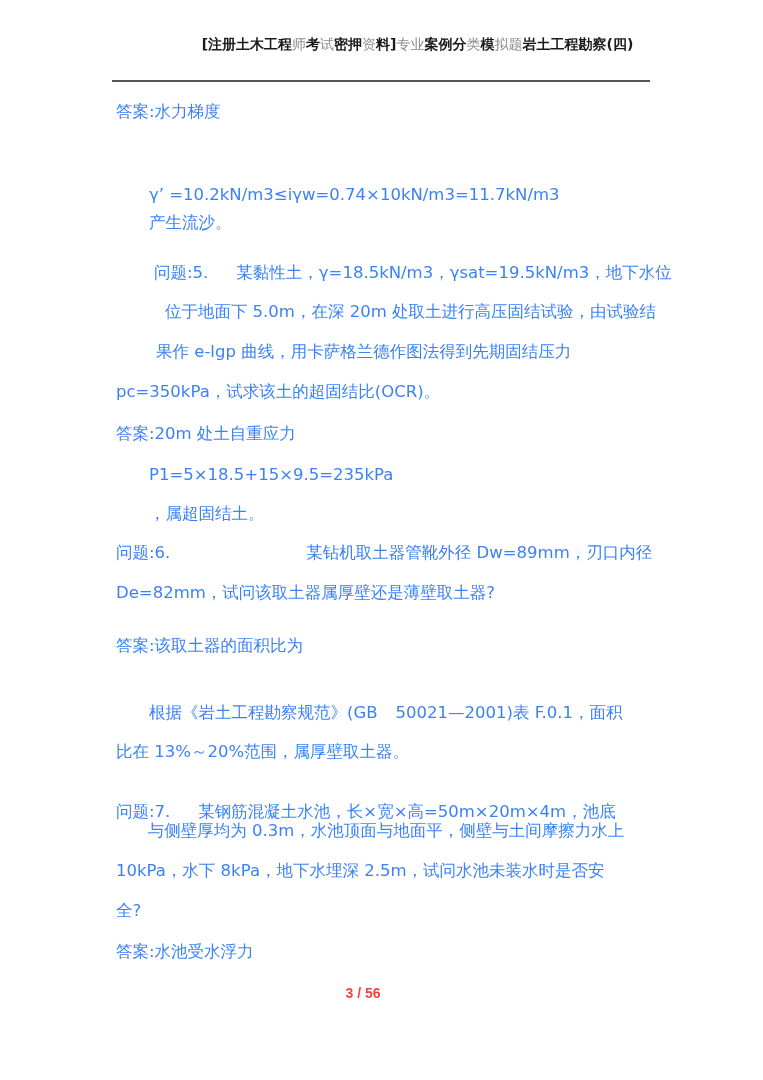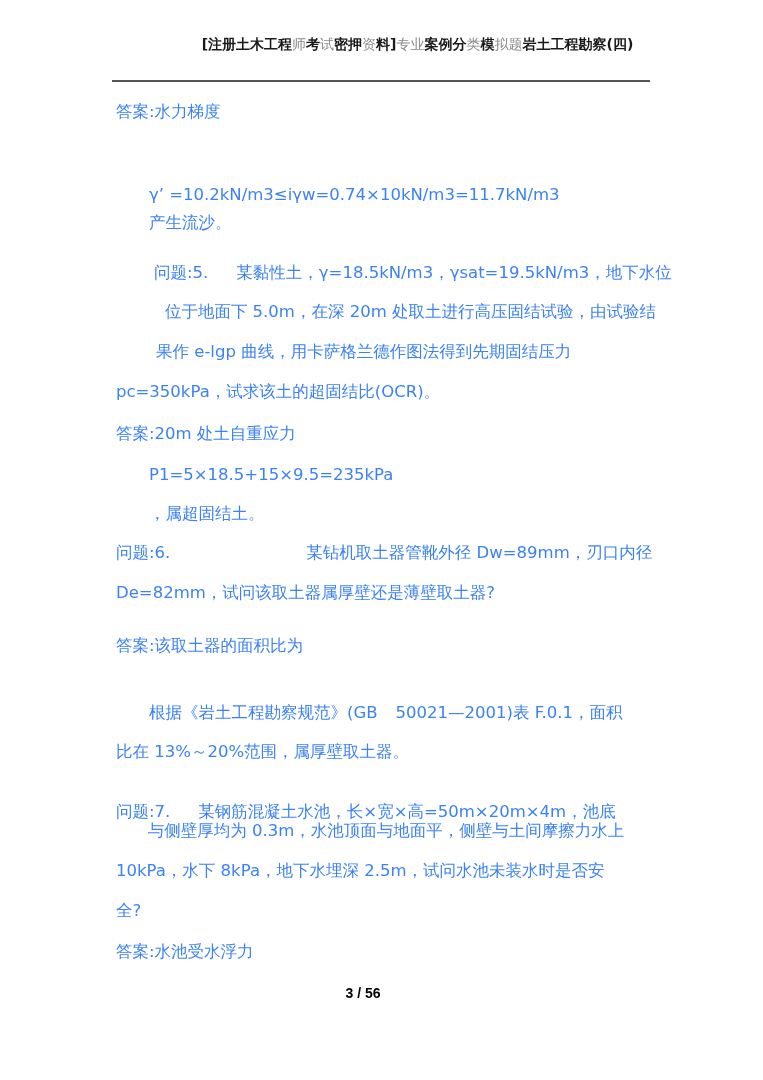--- a/index.html
+++ b/index.html
@@ -52,21 +52,21 @@
     .indent { left: 149px; }
     .page-number {
       position: absolute;
       top: 985px;
       left: 0;
       width: 726px;
       text-align: center;
       font-family: "Liberation Sans", sans-serif;
       font-weight: bold;
       font-size: 14px;
-      color: #000000;
+      color: #ef4444;
     }
     .gap-lg { display: inline-block; width: 28px; }
     .gap-xl { display: inline-block; width: 68px; }
     .gap-sm { display: inline-block; width: 18px; }
   </style>
 </head>
 <body>
 
 <div class="page-header">
   <span>[注册土木工程</span><span class="lite">师</span><span>考</span><span class="lite">试</span><span>密押</span><span class="lite">资</span><span>料]</span><span class="lite">专业</span><span>案例分</span><span class="lite">类</span><span>模</span><span class="lite">拟题</span><span>岩土工程勘察(四)</span>

